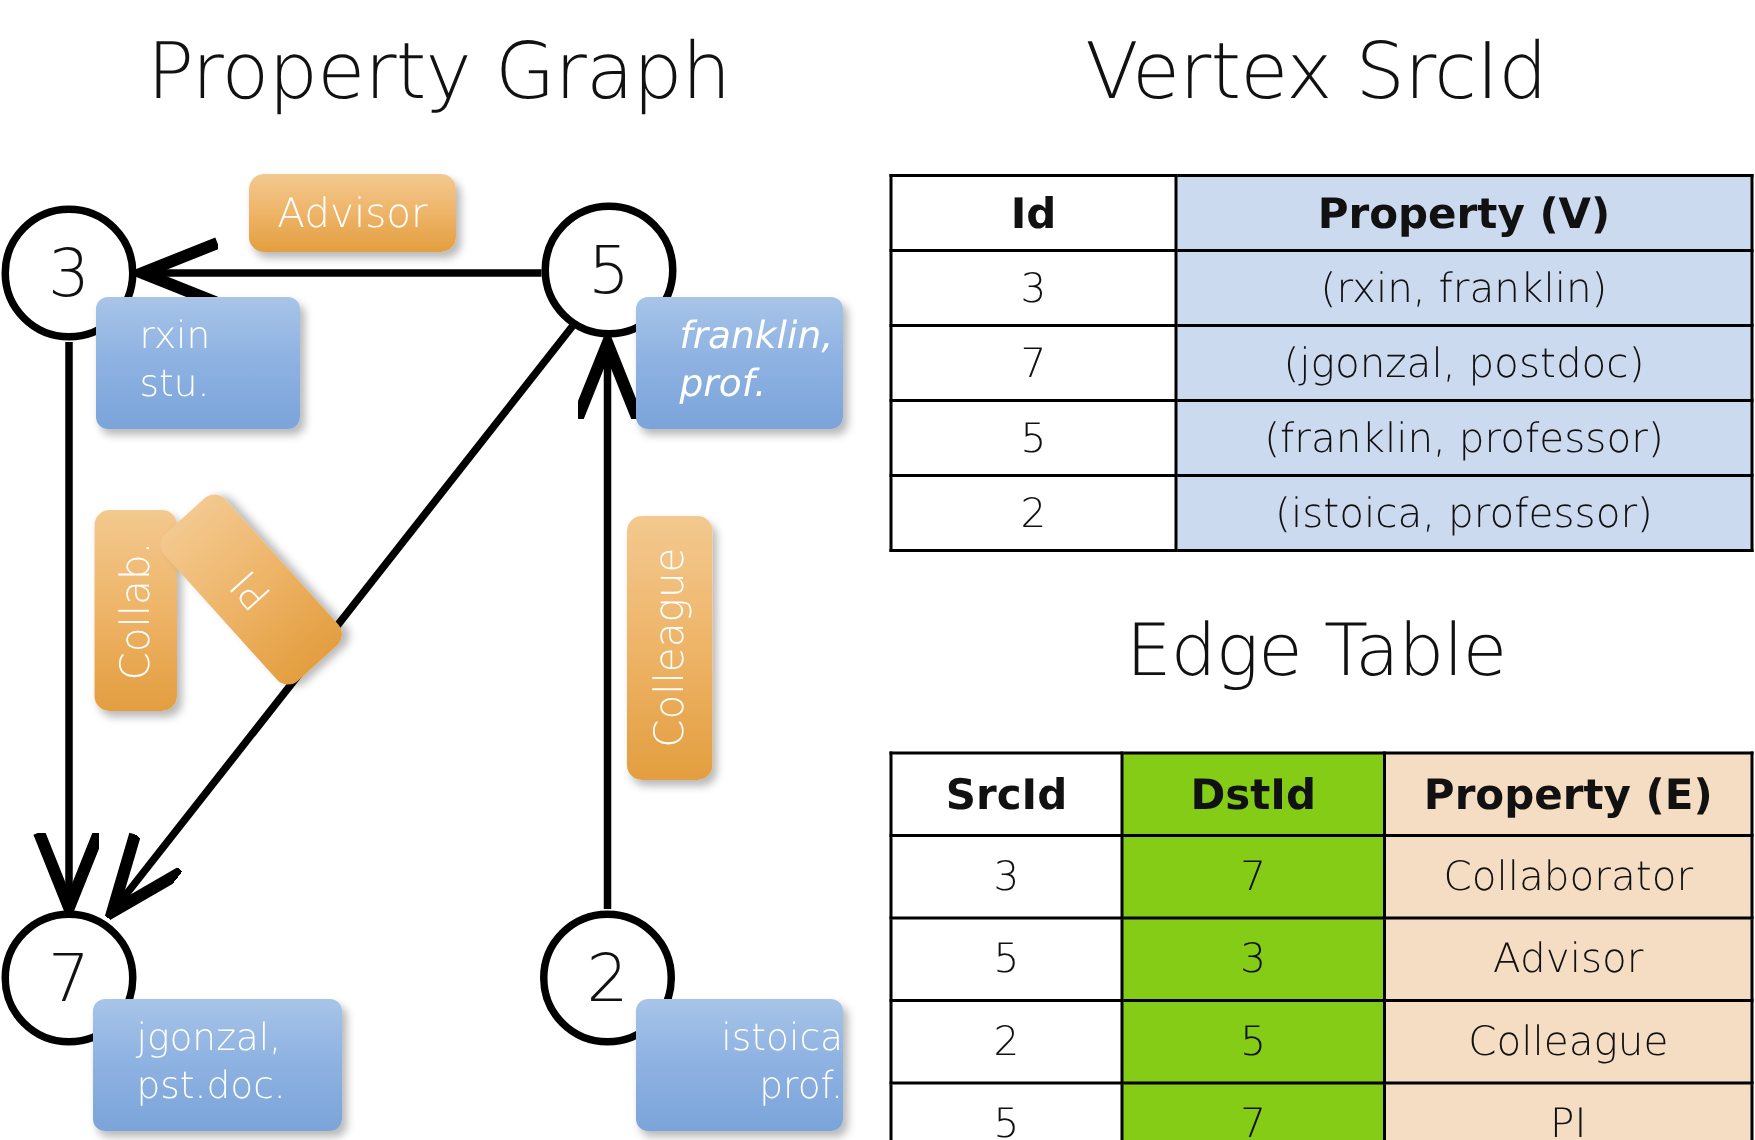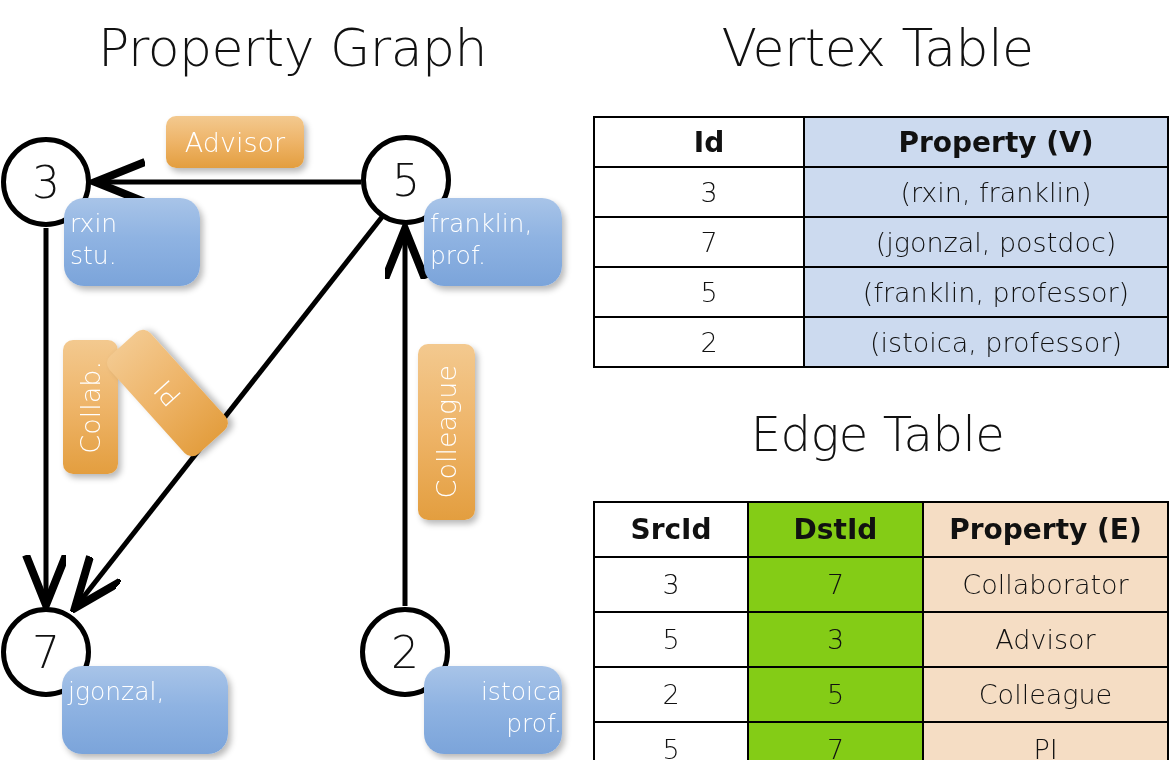--- a/index.html
+++ b/index.html
@@ -34,30 +34,30 @@
     font-weight:300;font-size:44px;color:#111;
     z-index:4;
   }
   #node-3{left:1px;top:125px;}
   #node-5{left:361px;top:123px;}
   #node-7{left:1px;top:595px;}
   #node-2{left:360px;top:595px;}
 
   
   .prop-chip{
-    position:absolute;border-radius:20px;box-sizing:border-box;
+    position:absolute;border-radius:8px;box-sizing:border-box;
     background:linear-gradient(180deg,#a8c4e8 0%,#8fb3e2 45%,#7ba4da 100%);
     box-shadow:3px 4px 6px rgba(0,0,0,0.28);
     color:#ffffff;font-size:25px;line-height:1.28;
     font-family:"DejaVu Sans","Liberation Sans",sans-serif;font-weight:300;
-    padding:10px 0 0 6px;
+    padding:10px 0 0 29px;
     z-index:6;
   }
   #chip-rxin{left:64px;top:186px;width:136px;height:88px;}
-  #chip-franklin{left:424px;top:186px;width:138px;height:88px;}
+  #chip-franklin{left:424px;top:186px;width:138px;height:88px;font-style:italic;}
   #chip-jgonzal{left:62px;top:654px;width:166px;height:88px;}
   #chip-istoica{left:424px;top:654px;width:138px;height:88px;text-align:right;}
 
   
   .edge-chip{
     position:absolute;border-radius:10px;box-sizing:border-box;
     background:linear-gradient(180deg,#f3c98f 0%,#eeb468 50%,#e39e3f 100%);
     box-shadow:3px 4px 6px rgba(0,0,0,0.28);
     color:#ffffff;
     font-family:"DejaVu Sans","Liberation Sans",sans-serif;font-weight:300;
@@ -77,37 +77,37 @@
     font-family:"DejaVu Sans","Liberation Sans",sans-serif;font-weight:300;
     color:#111;
   }
   table.grid td{
     border:2px solid #000;text-align:center;
     font-size:27px;padding:0;
   }
   table.grid td.hdr{font-weight:700;font-size:28px;}
 
   #vertex-table{left:593px;top:104px;width:576px;}
-  #vertex-table td{height:48px;padding-left:20px;}
+  #vertex-table td{height:48px;}
   #vertex-table .c-id{width:188px;background:#ffffff;}
   #vertex-table .c-prop{background:#ccdaef;}
 
   #edge-table{left:593px;top:489px;width:576px;}
   #edge-table td{height:53px;}
   #edge-table .c-src{width:152px;background:#ffffff;}
   #edge-table .c-dst{width:173px;background:#84cc16;}
   #edge-table .c-prop{background:#f5ddc4;}
 </style>
 </head>
 <body>
 
 <div class="stage">
 
   <div class="title" id="title-property-graph">Property Graph</div>
-  <div class="title" id="title-vertex-table">Vertex Table</div>
+  <div class="title" id="title-vertex-table">Vertex SrcId</div>
   <div class="title" id="title-edge-table">Edge Table</div>
 
   <svg id="graph-svg" viewBox="0 0 585 760">
     <defs>
       <marker id="arrowhead" markerWidth="11" markerHeight="11" refX="9" refY="4" orient="auto" markerUnits="strokeWidth">
         <path d="M0,0 L10,4 L0,8" fill="none" stroke="#000" stroke-width="1.6"></path>
       </marker>
     </defs>
 
     <line x1="361" y1="170" x2="100" y2="170" stroke="#000" stroke-width="5" marker-end="url(#arrowhead)"></line>
@@ -132,20 +132,21 @@
   </div>
   <div class="prop-chip" id="chip-franklin">
     <div>
         <div>franklin,</div>
     <div>prof.</div>
       </div>
   </div>
   <div class="prop-chip" id="chip-jgonzal">
     <div>
         <div>jgonzal,</div>
+    <div>pst.doc.</div>
       </div>
   </div>
   <div class="prop-chip" id="chip-istoica">
     <div>
         <div>istoica</div>
     <div>prof.</div>
       </div>
   </div>
 
   <div class="edge-chip" id="edge-chip-advisor">

